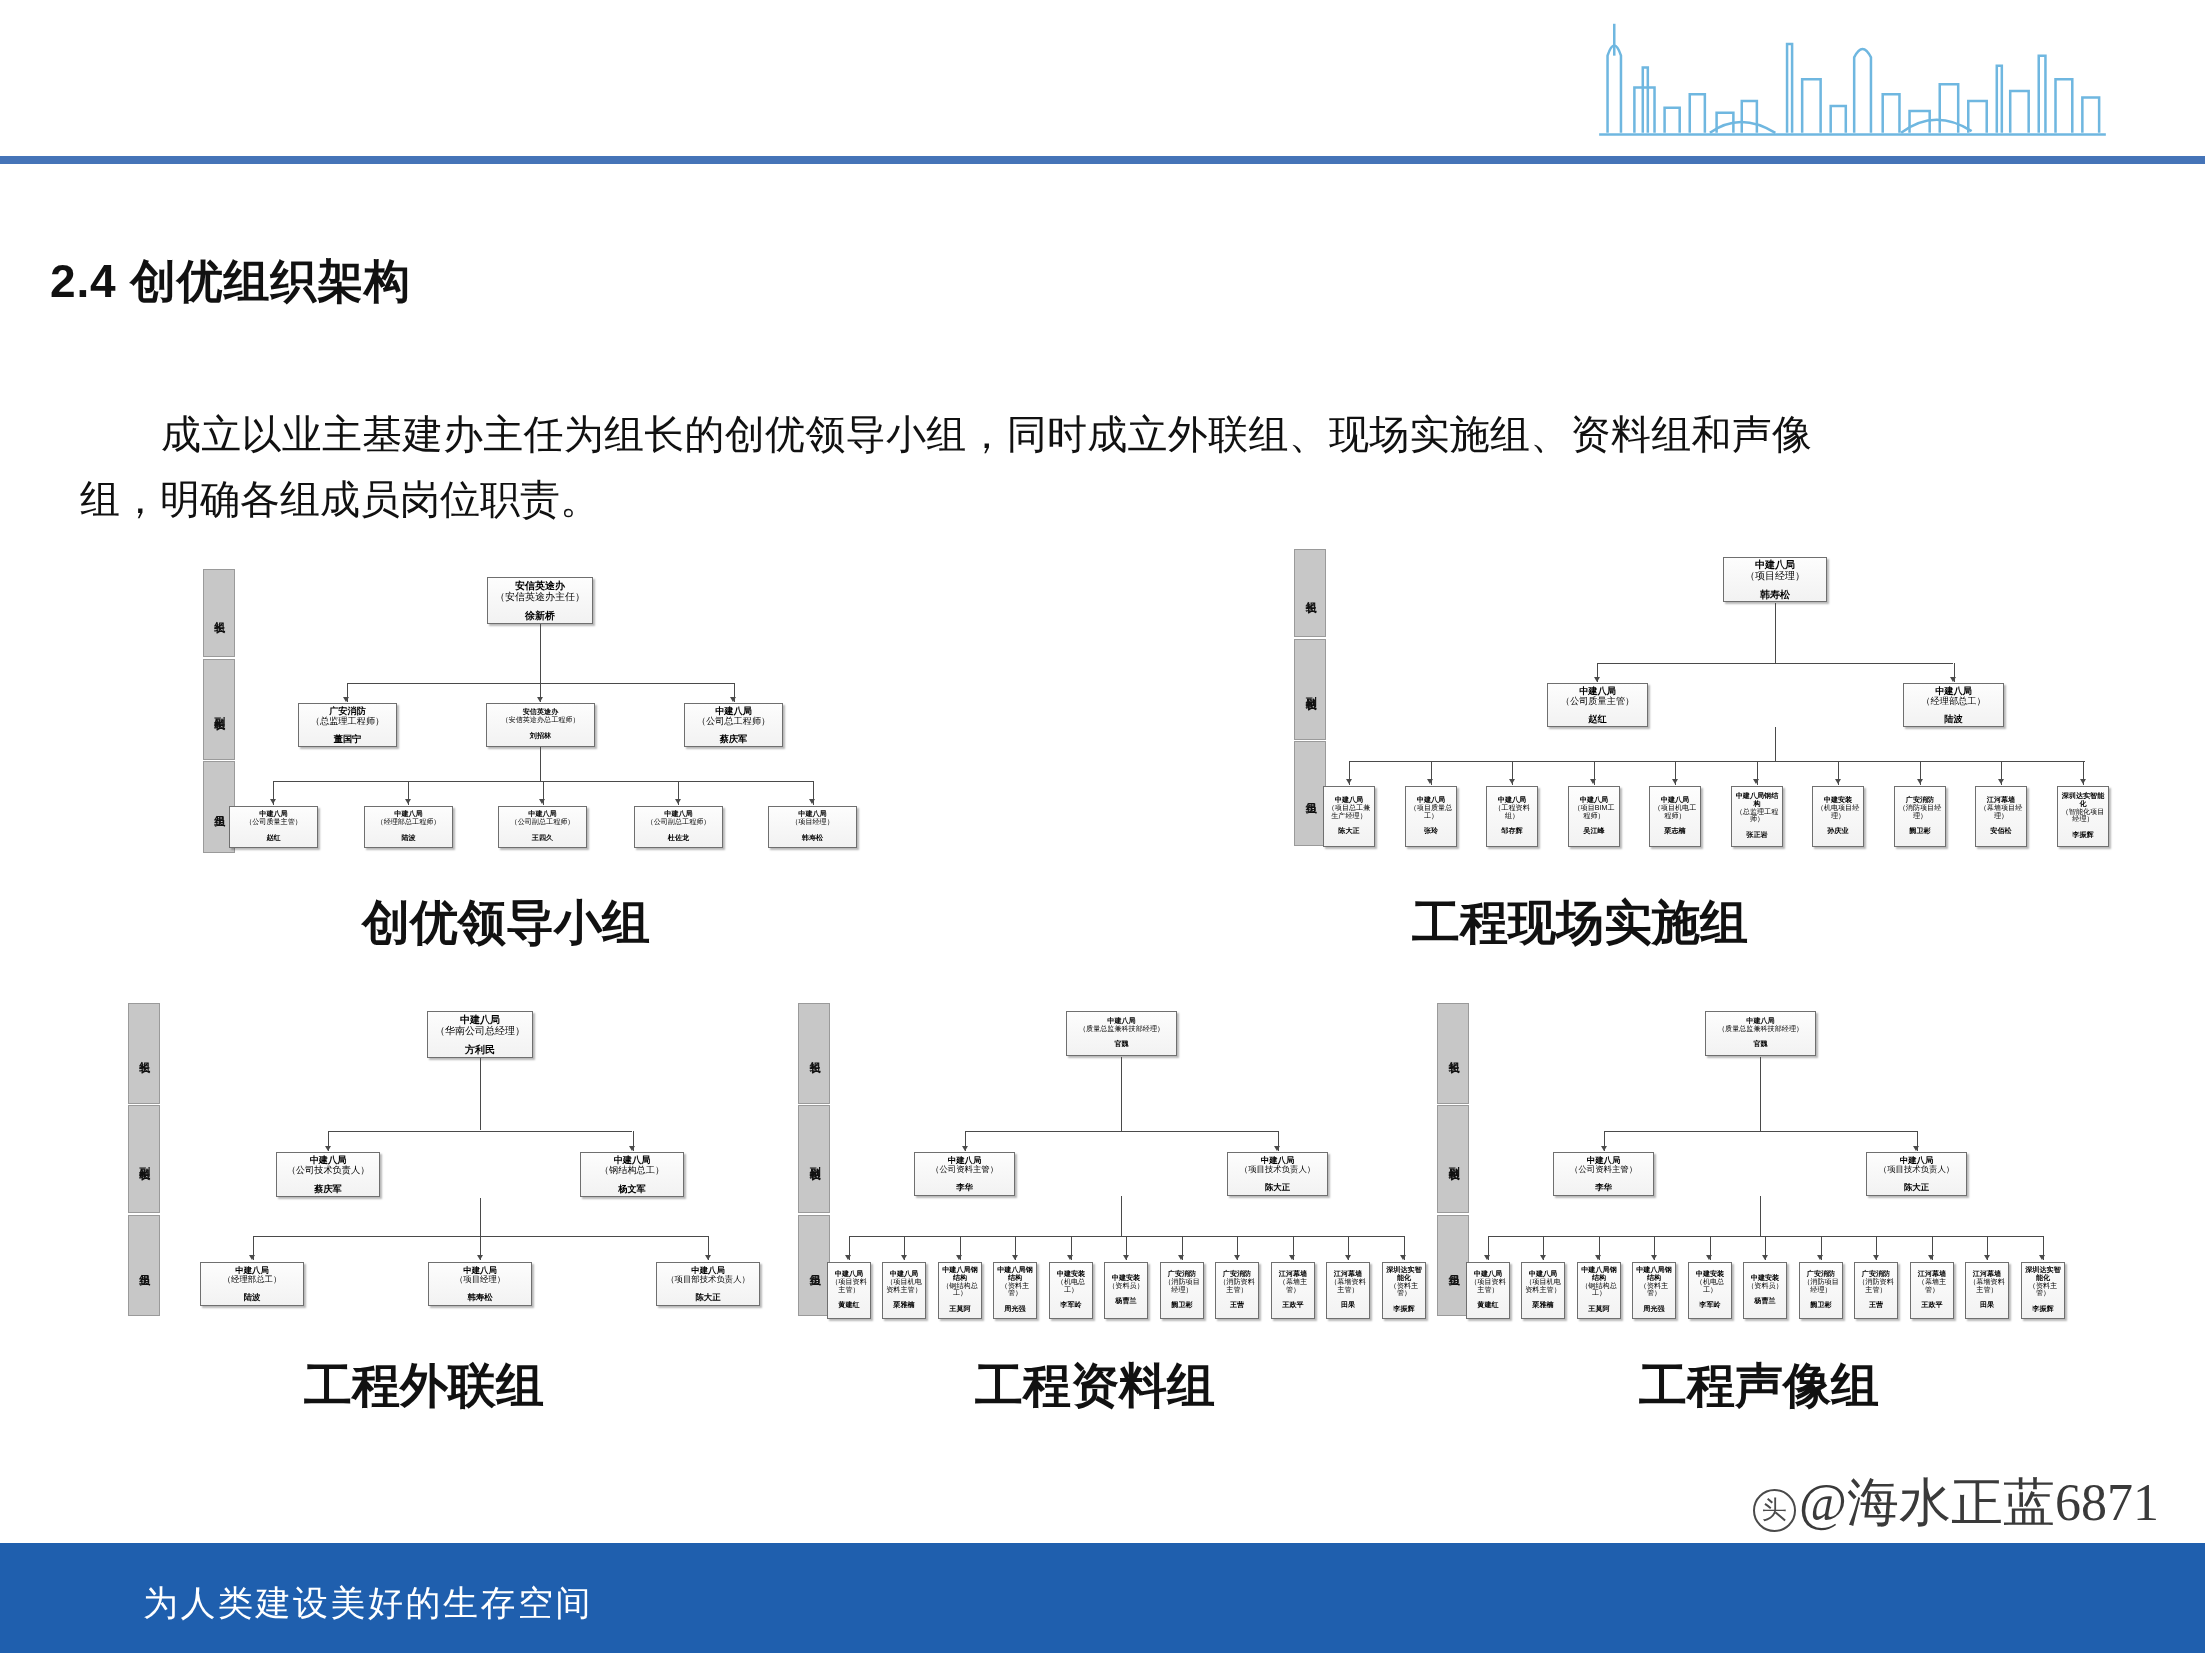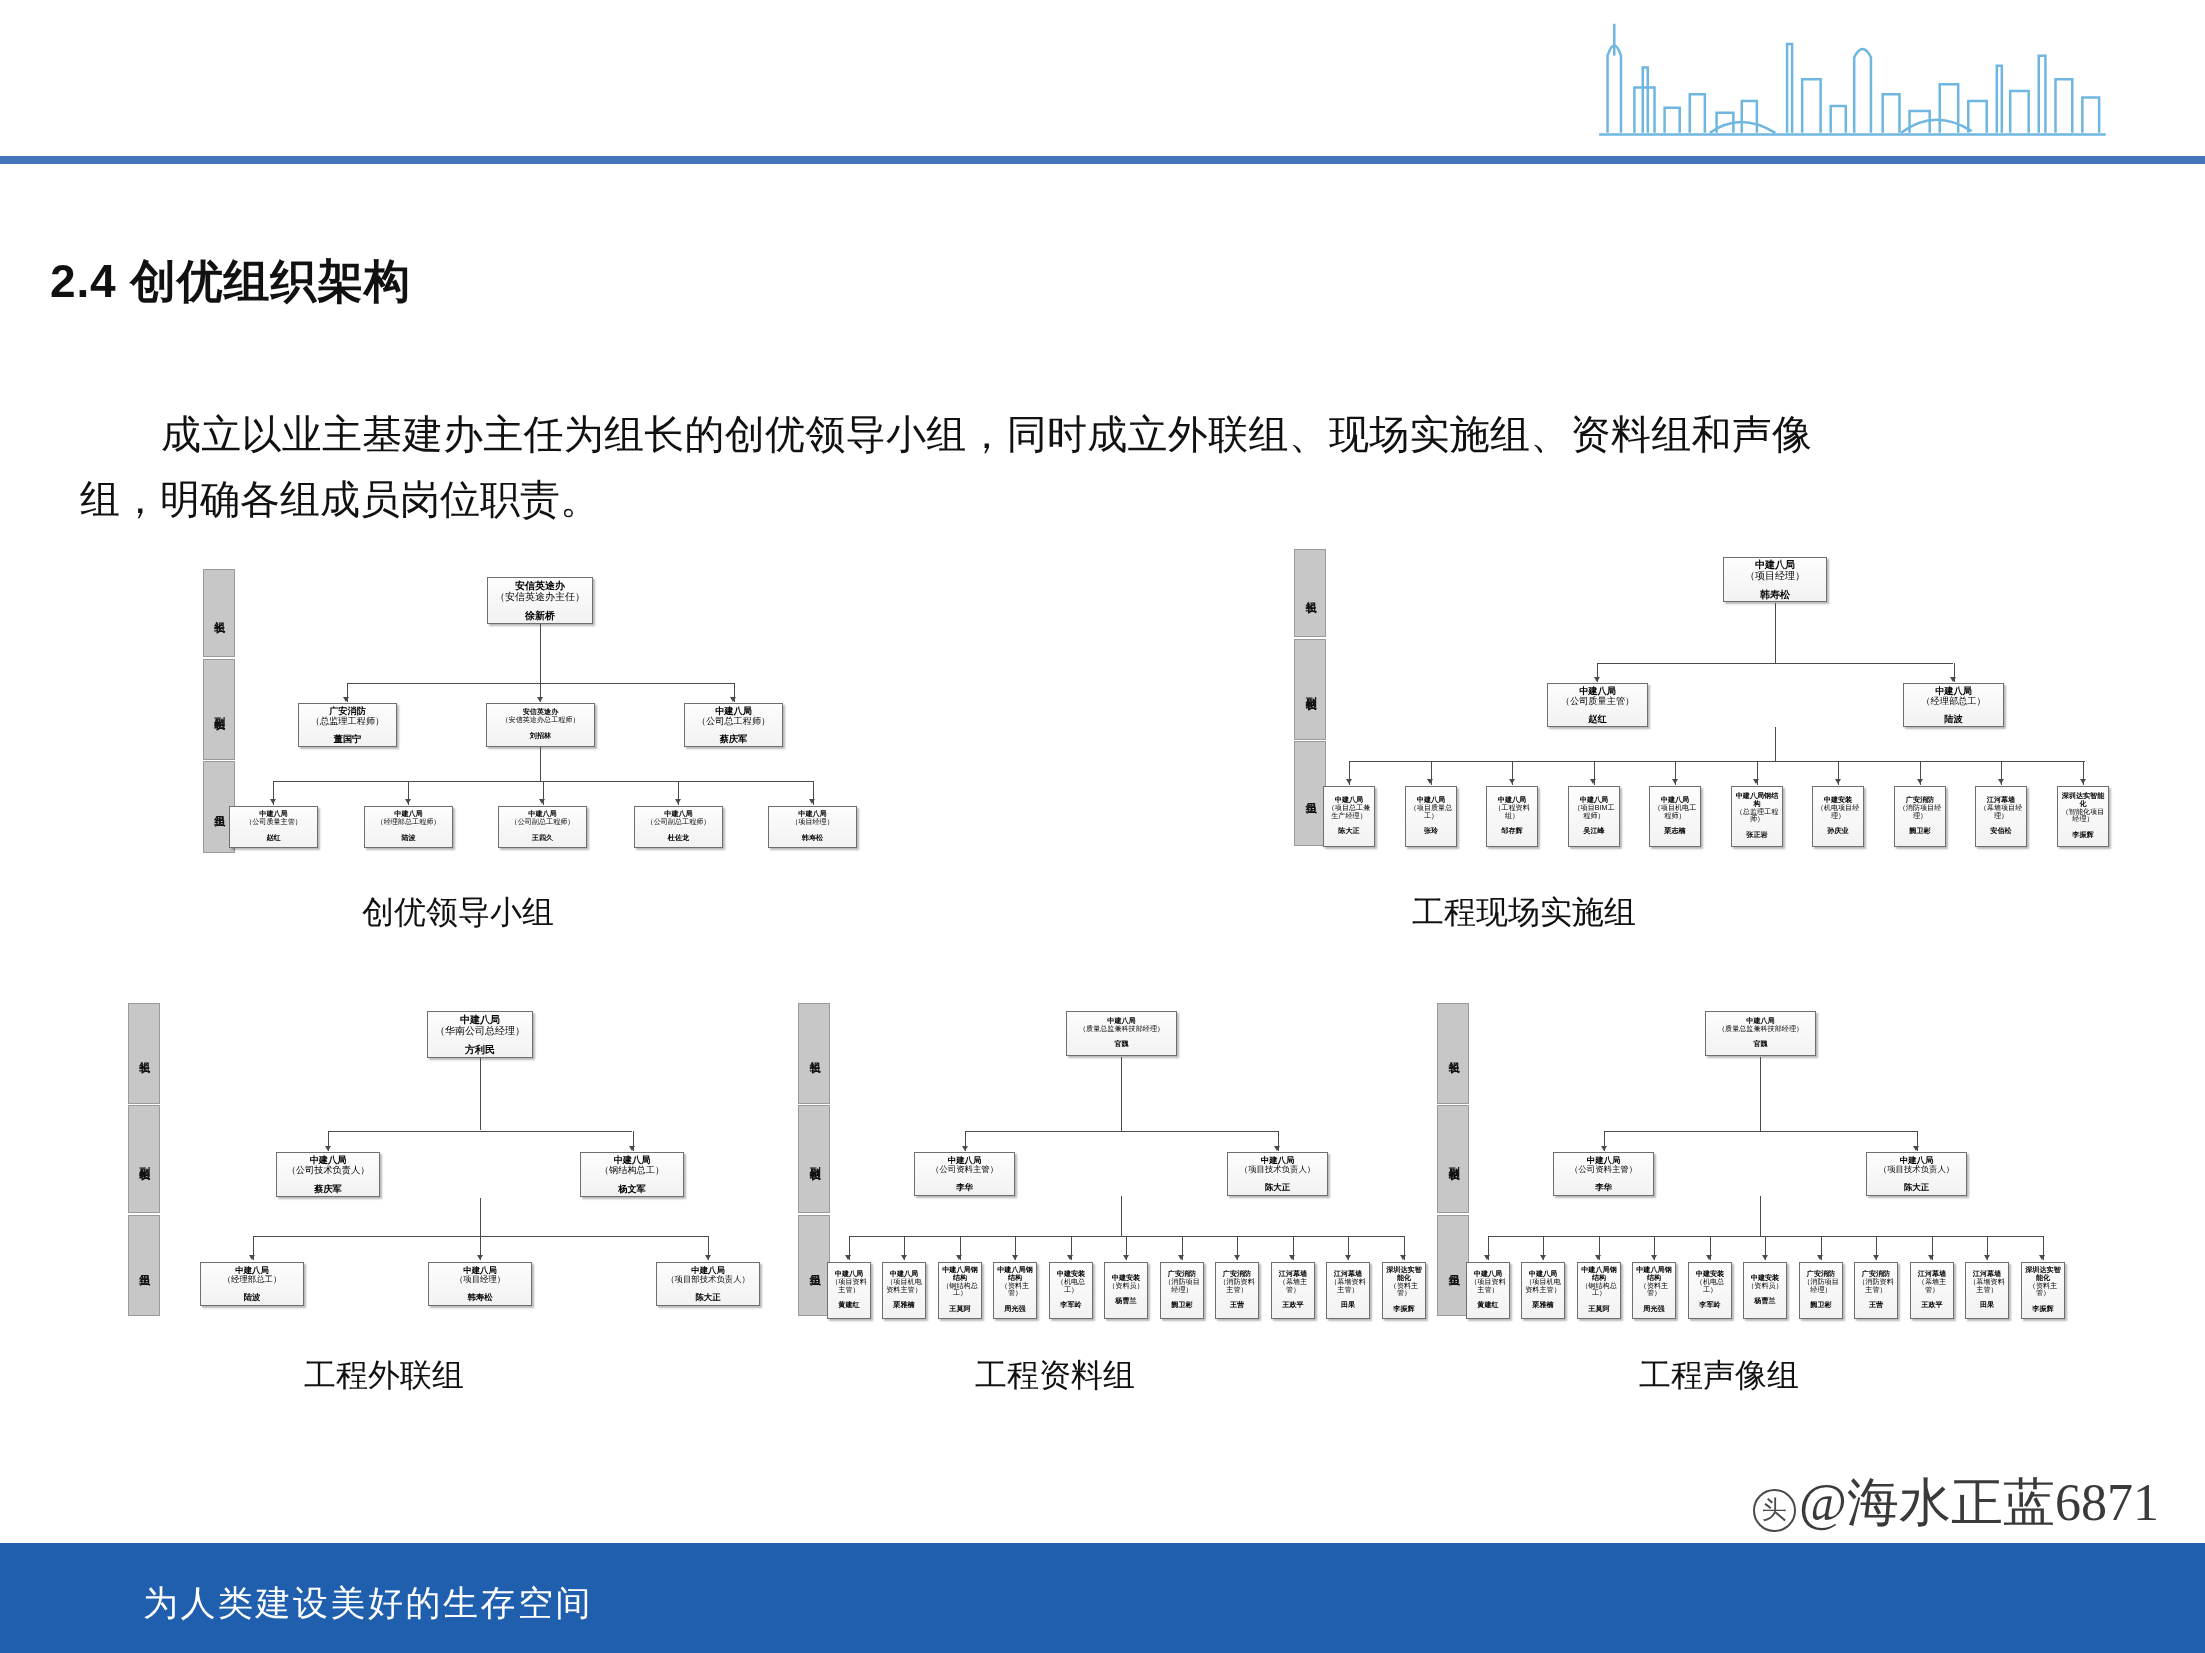--- a/index.html
+++ b/index.html
@@ -58,21 +58,21 @@
   .tiny{font-size:7.1px;line-height:1.1;}
   .ln{position:absolute;background:#4a4a4a;}
   .ln.h{height:0.8px;}
   .ln.v{width:0.8px;}
   .arrow{
     position:absolute;width:0;height:0;
     border-left:3.4px solid transparent;border-right:3.4px solid transparent;
     border-top:5.9px solid #4a4a4a;
   }
   .caption{
-    position:absolute;font-size:32px;color:#111;font-weight:normal;
+    position:absolute;font-size:48px;color:#111;font-weight:bold;
     white-space:nowrap;
   }
   
   #footer-band{
     position:absolute;left:0;bottom:0;width:2205px;height:111px;
     background:#1f5fae;
   }
   #footer-accent{
     position:absolute;left:0;bottom:0;width:1160px;height:111px;
     background:#1f5fae;

